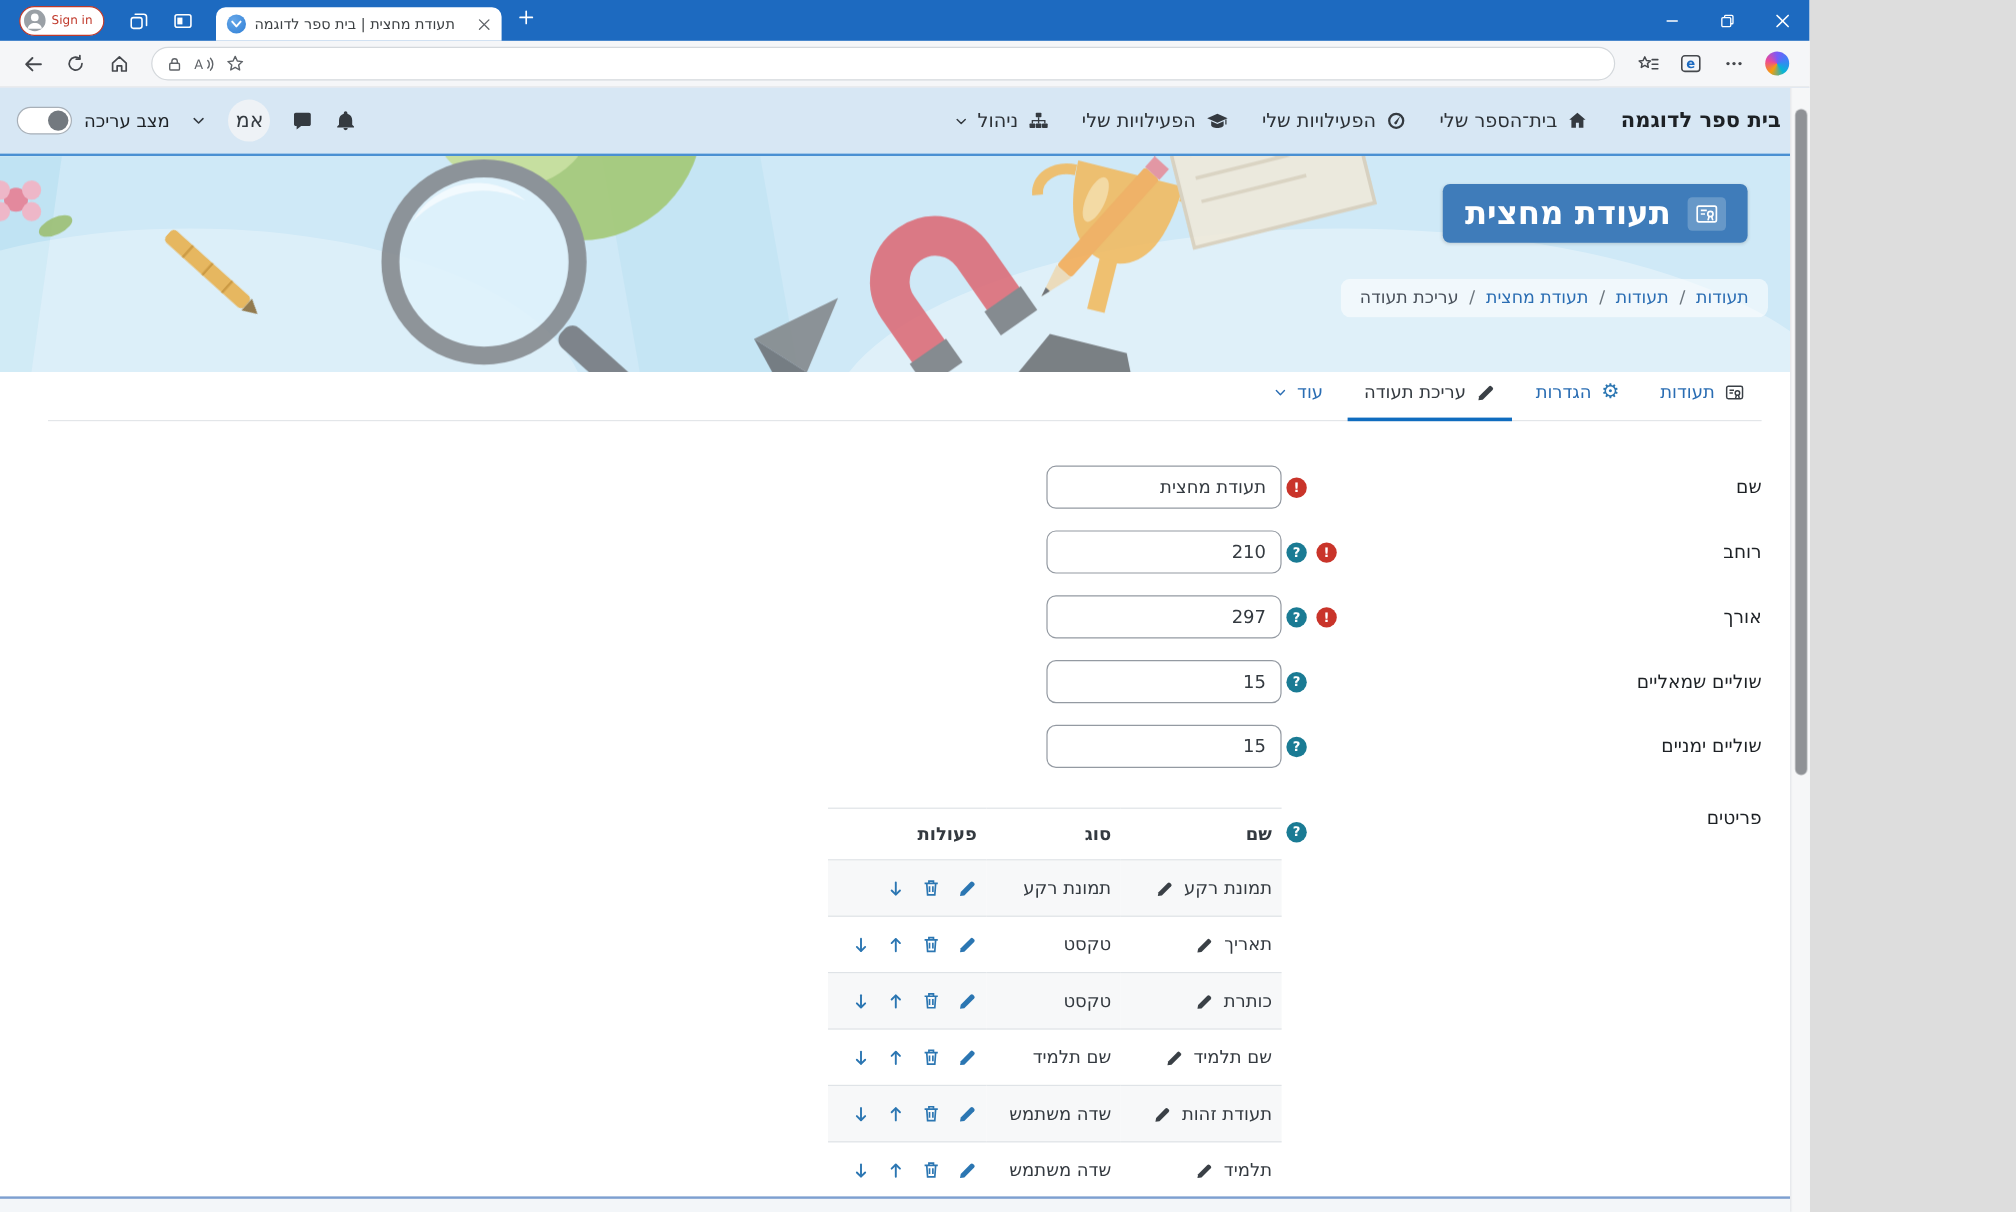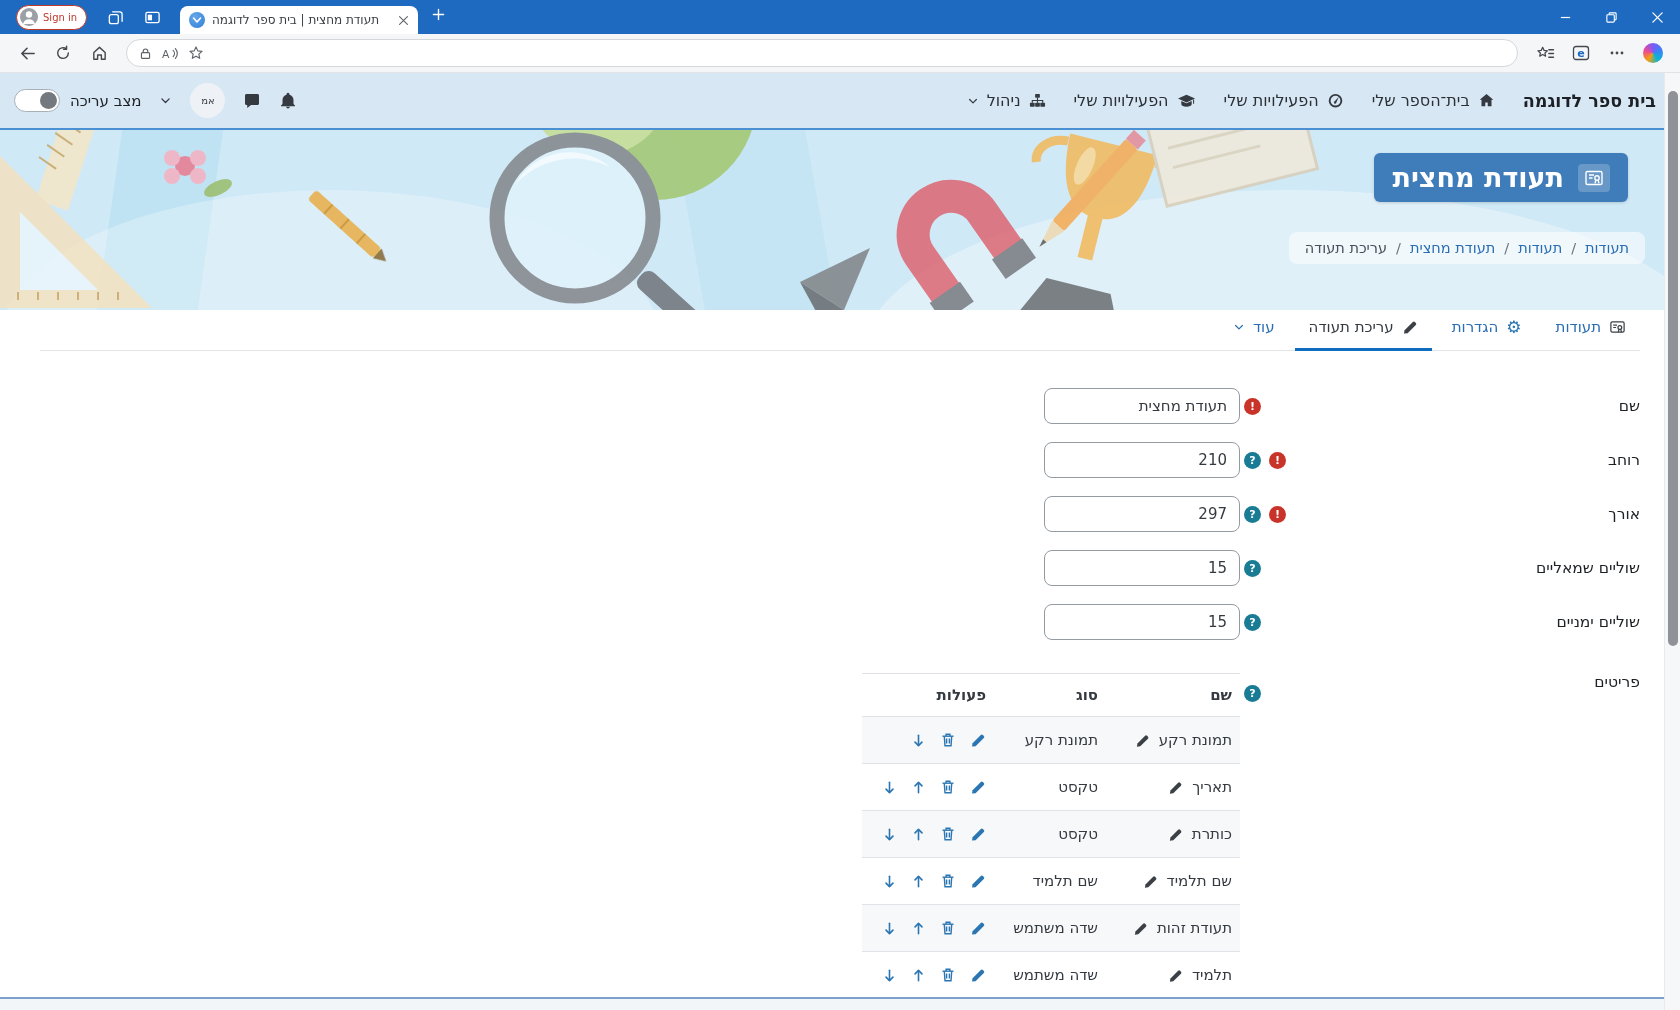--- a/index.html
+++ b/index.html
@@ -1,17 +1,17 @@
 <!DOCTYPE html>
 <html><head>
 <meta charset="utf-8">
 <style>
   * { margin:0; padding:0; box-sizing:border-box; }
   body { font-family:"DejaVu Sans", sans-serif; background:#ddd; }
-  .screen { position:relative; width:1680px; height:1010px; background:#fff; overflow:hidden; }
+  .screen { position:relative; width:1508px; height:1010px; background:#fff; overflow:hidden; }
 
   
   .titlebar { height:34px; background:#1d6ac0; display:flex; align-items:center; position:relative; }
   .signin-pill { margin-left:16px; height:25px; background:#fff; border:1.5px solid #c0392b; border-radius:13px; display:flex; align-items:center; gap:5px; padding:0 9px 0 3px; cursor:pointer; }
   .signin-avatar { width:18px; height:18px; border-radius:50%; background:#9aa0a6; display:flex; align-items:flex-end; justify-content:center; overflow:hidden; }
   .signin-label { color:#c0392b; font-size:10px; white-space:nowrap; }
   .tb-icon { color:#fff; margin-left:20px; display:flex; align-items:center; cursor:pointer; }
   .btab { position:absolute; left:180px; top:6px; width:238px; height:28px; background:#fff; border-radius:8px 8px 0 0; display:flex; align-items:center; gap:7px; padding:0 9px; }
   .btab-title { flex:1; font-size:12px; color:#3c4043; direction:rtl; text-align:left; white-space:nowrap; overflow:hidden; }
   .btab-close { color:#5f6368; display:flex; cursor:pointer; }
@@ -28,21 +28,21 @@
   .copilot-dot { width:20px; height:20px; border-radius:50%; background:conic-gradient(#7a5af8,#3b82f6,#06b6d4,#f59e0b,#ec4899,#7a5af8); cursor:pointer; }
 
   
   .moodle { direction:rtl; }
   .mnav { height:55px; background:#d7e7f4; display:flex; align-items:center; padding:0 24px 0 14px; gap:28px; color:#1d2125; }
   .site-name { font-weight:bold; font-size:17.5px; white-space:nowrap; cursor:pointer; }
   .mnav-item { display:flex; align-items:center; gap:8px; font-size:16px; color:#2c3136; cursor:pointer; white-space:nowrap; }
   .mnav-item svg, .mnav-item .uicon { color:#343a40; }
   .mnav-spacer { flex:1; }
   .mnav-right { display:flex; align-items:center; gap:18px; }
-  .round-avatar { width:35px; height:35px; border-radius:50%; background:#eef2f6; display:flex; align-items:center; justify-content:center; font-size:10px; color:#343a40; cursor:pointer; }
+  .round-avatar { width:35px; height:35px; border-radius:50%; background:#eef2f6; display:flex; align-items:center; justify-content:center; font-size:17px; color:#343a40; cursor:pointer; }
   .chev-small { color:#343a40; display:flex; cursor:pointer; }
   .editmode { display:flex; align-items:center; gap:10px; font-size:15px; }
   .toggle { width:46px; height:23px; border:1px solid #a8b0b8; border-radius:12px; background:#fff; position:relative; cursor:pointer; }
   .toggle-knob { position:absolute; top:2px; right:2px; width:17px; height:17px; border-radius:50%; background:#73797f; }
 
   
   .hero { height:182px; background:#cfe9f7; border-top:2px solid #4a90d2; position:relative; overflow:hidden; }
   .hero-deco { position:absolute; inset:0; }
   .title-chip { position:absolute; top:23px; right:52px; background:#3f7cba; border-radius:6px; padding:9px 18px; display:flex; align-items:center; gap:14px; box-shadow:0 1px 3px rgba(0,0,0,.15); z-index:2; }
   .chip-icon { width:32px; height:28px; background:#6798c8; border-radius:4px; display:flex; align-items:center; justify-content:center; color:#fff; }

